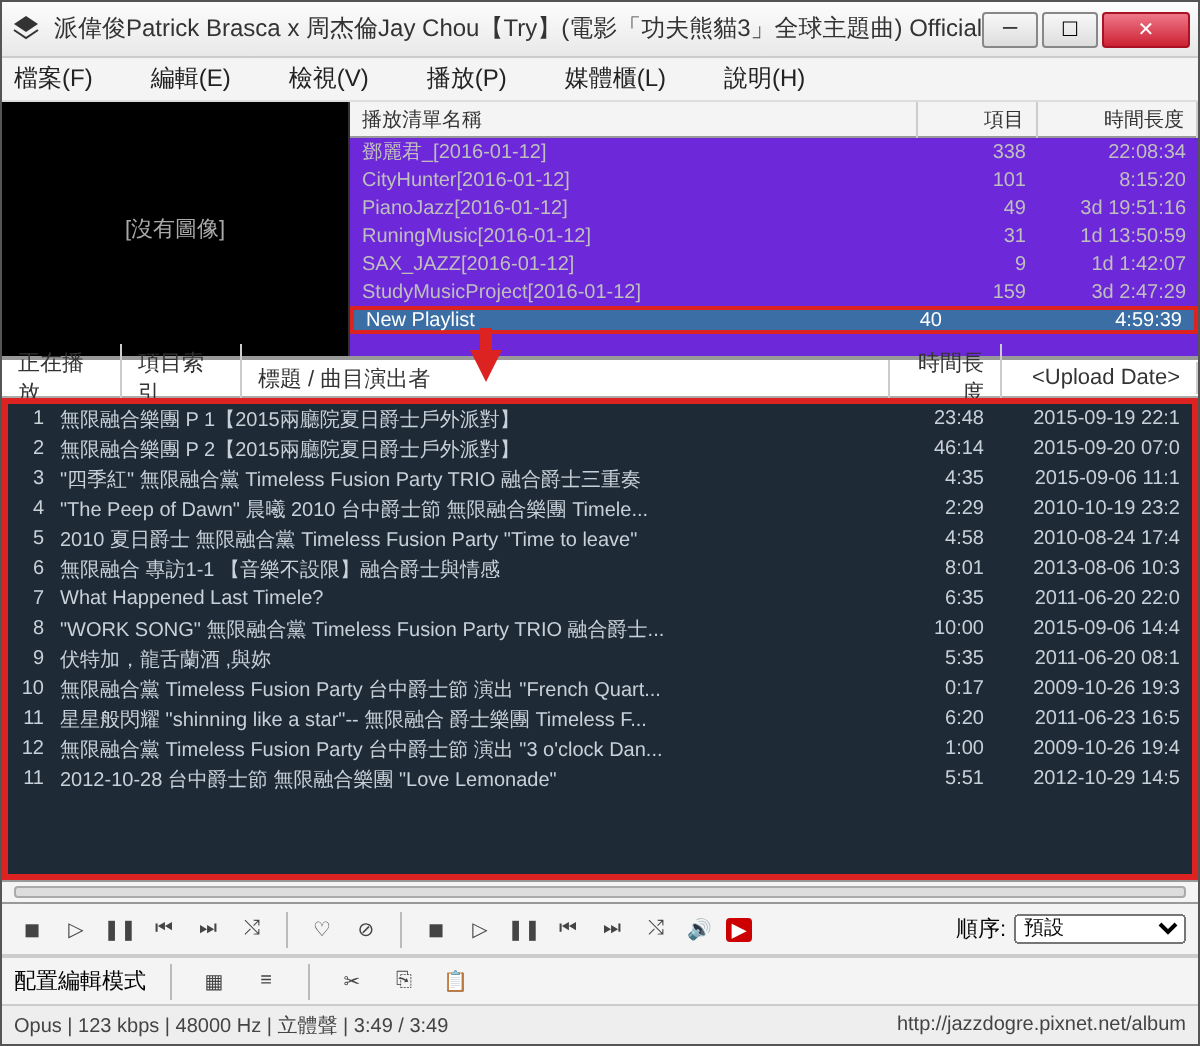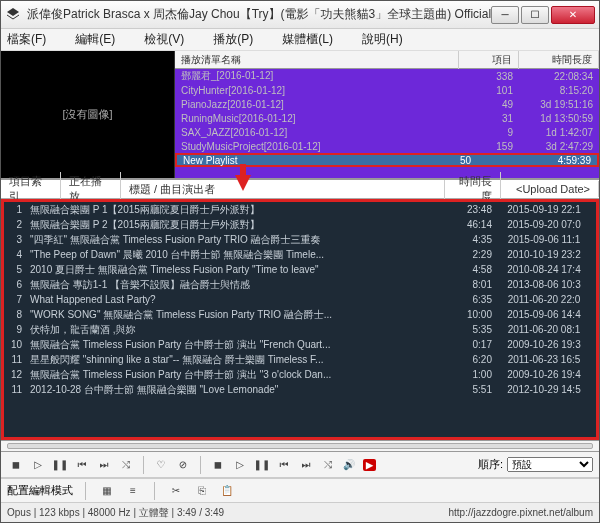--- a/index.html
+++ b/index.html
@@ -27,21 +27,21 @@
 .plrow.sel div { color: #fff; }
 .arrow { position: absolute; left: 235px; top: 175px; width: 0; height: 0; border-left: 8px solid transparent; border-right: 8px solid transparent; border-top: 16px solid #d22; z-index: 10; }
 .arrowline { position: absolute; left: 240px; top: 164px; width: 6px; height: 14px; background: #d22; z-index: 10; }
 .trackhead { display: flex; background: #fff; border-bottom: 1px solid #aaa; height: 20px; align-items: center; font-size: 11px; color: #333; border-top: 1px solid #999; }
 .trackhead div { padding: 2px 8px; border-right: 1px solid #ccc; }
 .trackarea { border: 3px solid #d22; flex: 1; background: #1e2a36; overflow: hidden; position: relative; }
 .trackrow { display: flex; height: 15px; align-items: center; color: #c8d0d8; font-size: 10px; }
 .trackrow .idx { width: 22px; text-align: right; padding-right: 4px; }
 .trackrow .tt { flex: 1; white-space: nowrap; overflow: hidden; padding-left: 4px; }
 .trackrow .dur { width: 40px; text-align: right; padding-right: 6px; }
-.trackrow .dt { width: 98px; text-align: center; padding-right: 6px; }
+.trackrow .dt { width: 98px; text-align: right; padding-right: 6px; }
 .seekbar { height: 12px; background: #f4f4f4; border-top: 1px solid #999; border-bottom: 1px solid #999; padding: 2px 6px; }
 .seekbar .track { height: 6px; background: #ddd; border: 1px solid #aaa; border-radius: 2px; position: relative; }
 .controls { height: 26px; background: #f4f4f4; display: flex; align-items: center; padding: 0 6px; gap: 4px; border-bottom: 1px solid #ccc; }
 .cbtn { width: 18px; height: 18px; display: flex; align-items: center; justify-content: center; font-size: 10px; color: #444; }
 .sep { width: 1px; height: 18px; background: #bbb; margin: 0 4px; }
 .order { margin-left: auto; display: flex; align-items: center; gap: 4px; font-size: 11px; }
 .order select { font-size: 10px; width: 86px; }
 .bottombar { height: 24px; background: #f4f4f4; display: flex; align-items: center; padding: 0 6px; font-size: 11px; border-top: 1px solid #ccc; gap: 8px; }
 .status { height: 20px; background: #eee; display: flex; align-items: center; padding: 0 6px; font-size: 10px; color: #444; border-top: 1px solid #ccc; justify-content: space-between; }
 .yt { background: #c00; color:#fff; padding: 1px 3px; border-radius: 2px; font-size: 9px; font-weight: bold; }
@@ -108,33 +108,33 @@
             <div class="c2">9</div>
             <div class="c3">1d 1:42:07</div>
           </div>
           <div class="plrow">
             <div class="c1">StudyMusicProject[2016-01-12]</div>
             <div class="c2">159</div>
             <div class="c3">3d 2:47:29</div>
           </div>
           <div class="plrow sel">
             <div class="c1">New Playlist</div>
-            <div class="c2">50</div>
+            <div class="c2">40</div>
             <div class="c3">4:59:39</div>
           </div>
         </div>
     </div>
   </div>
 
   <div class="arrowline"></div>
   <div class="arrow"></div>
 
   <div class="trackhead">
+    <div style="width:60px">正在播放</div>
     <div style="width:60px">項目索引</div>
-    <div style="width:60px">正在播放</div>
     <div style="flex:1">標題 / 曲目演出者</div>
     <div style="width:56px;text-align:right">時間長度</div>
     <div style="width:98px;text-align:right">&lt;Upload Date&gt;</div>
   </div>
 
   <div class="trackarea">
     <div id="trackrows">
         <div class="trackrow">
           <div class="idx">1</div>
           <div class="tt">無限融合樂團 P 1【2015兩廳院夏日爵士戶外派對】</div>
@@ -166,21 +166,21 @@
           <div class="dt">2010-08-24 17:4</div>
         </div>
         <div class="trackrow">
           <div class="idx">6</div>
           <div class="tt">無限融合 專訪1-1 【音樂不設限】融合爵士與情感</div>
           <div class="dur">8:01</div>
           <div class="dt">2013-08-06 10:3</div>
         </div>
         <div class="trackrow">
           <div class="idx">7</div>
-          <div class="tt">What Happened Last Party?</div>
+          <div class="tt">What Happened Last Timele?</div>
           <div class="dur">6:35</div>
           <div class="dt">2011-06-20 22:0</div>
         </div>
         <div class="trackrow">
           <div class="idx">8</div>
           <div class="tt">"WORK SONG" 無限融合黨 Timeless Fusion Party TRIO 融合爵士...</div>
           <div class="dur">10:00</div>
           <div class="dt">2015-09-06 14:4</div>
         </div>
         <div class="trackrow">

